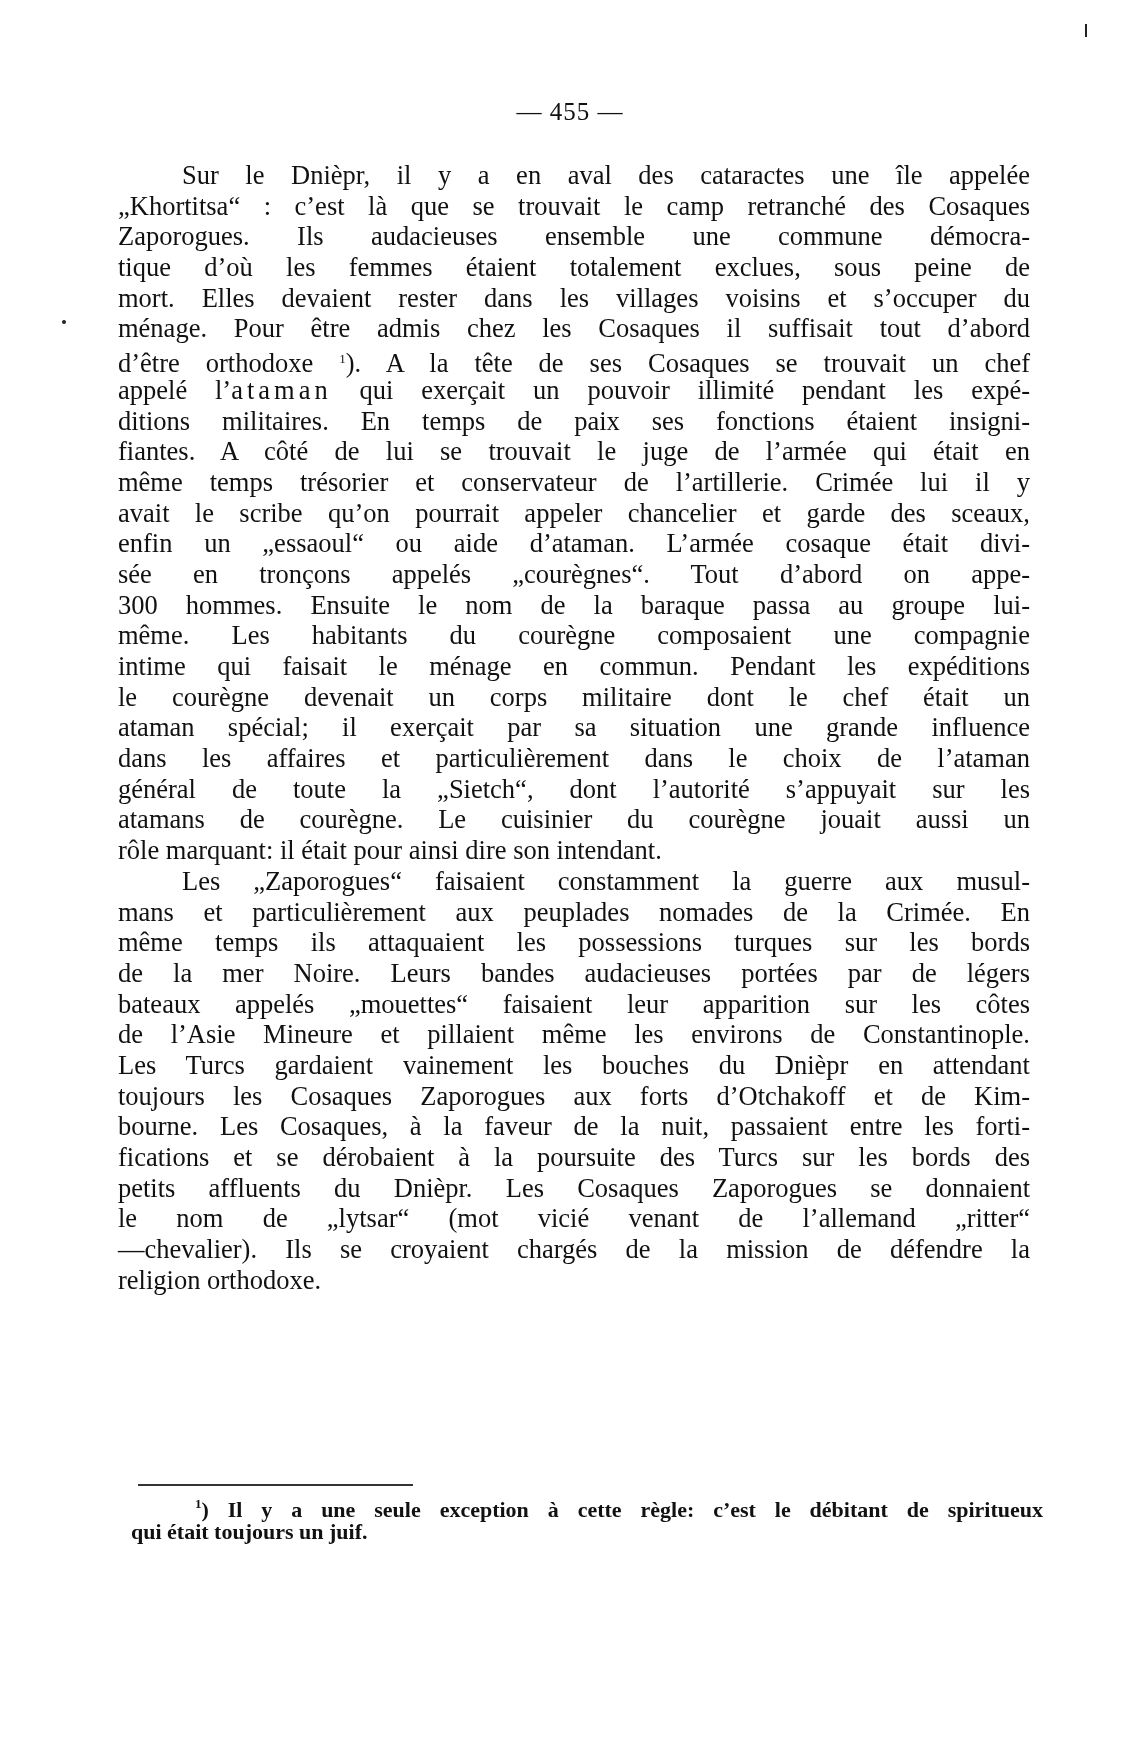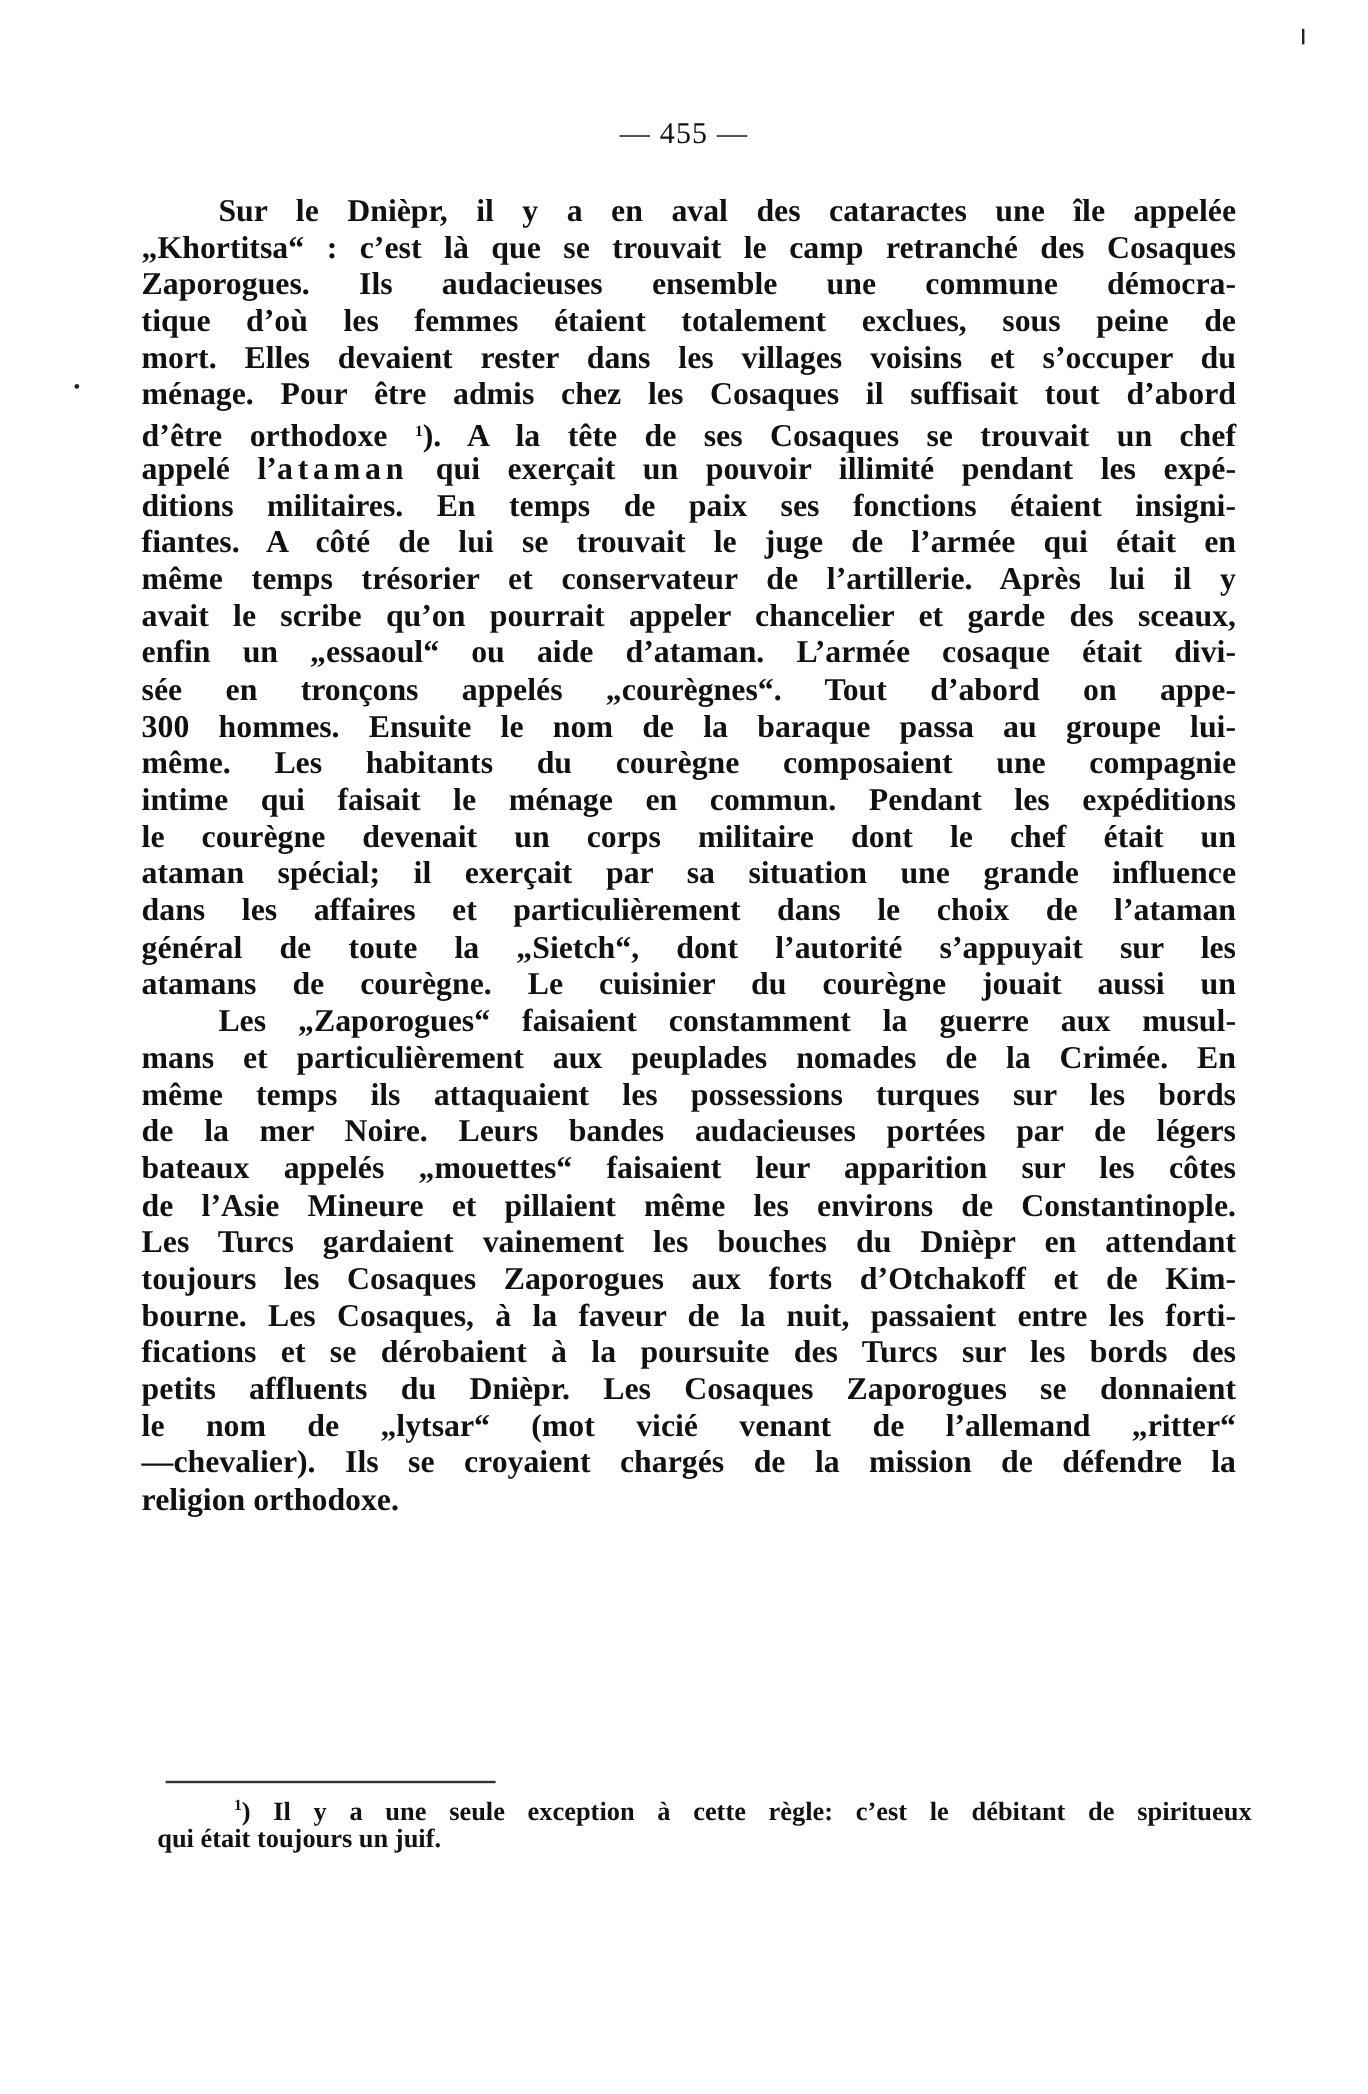--- a/index.html
+++ b/index.html
@@ -3,21 +3,21 @@
 <meta charset="utf-8">
 <style>
   html, body { margin: 0; padding: 0; background: #ffffff; }
   body { width: 1140px; height: 1745px; position: relative; overflow: hidden;
          font-family: "Liberation Serif", "DejaVu Serif", serif; color: #111; }
   .page-number { position: absolute; top: 78px; left: 0; width: 1140px; text-align: center;
                  font-size: 25px; letter-spacing: 1px; margin-top: 20px; }
   .margin-mark-top { position: absolute; left: 1085px; top: 24px; width: 2px; height: 13px; background: #222; }
   .margin-mark-left { position: absolute; left: 62px; top: 320px; width: 4px; height: 4px; background: #222; border-radius: 50%; }
   .body-text { position: absolute; left: 118px; top: 160px; width: 912px; font-size: 26.5px; line-height: 30.7px; }
-  .line { display: block; text-align: justify; text-align-last: justify; white-space: nowrap; height: 30.7px; overflow: visible; font-weight: bold; }
+  .line { display: block; text-align: justify; text-align-last: justify; white-space: nowrap; height: 30.7px; overflow: visible; }
   .line.last { text-align-last: left; }
   .line.indent { padding-left: 64px; }
   .spaced { letter-spacing: 4px; }
   .footnote-rule { position: absolute; left: 138px; top: 1484px; width: 275px; height: 2px; background: #333; }
   .footnotes { position: absolute; left: 118px; top: 1490px; width: 912px; font-size: 22px; line-height: 28px; font-weight: bold; margin-left: 13px; }
   .footnotes .line { height: 28px; }
   sup { font-size: 13px; vertical-align: 9px; }
 </style>
 </head>
 <body>
@@ -31,32 +31,33 @@
   <span class="line indent">Sur le Dnièpr, il y a en aval des cataractes une île appelée</span>
   <span class="line">„Khortitsa“ : c’est là que se trouvait le camp retranché des Cosaques</span>
   <span class="line">Zaporogues. Ils audacieuses ensemble une commune démocra-</span>
   <span class="line">tique d’où les femmes étaient totalement exclues, sous peine de</span>
   <span class="line">mort. Elles devaient rester dans les villages voisins et s’occuper du</span>
   <span class="line">ménage. Pour être admis chez les Cosaques il suffisait tout d’abord</span>
   <span class="line"><span>d’être orthodoxe</span> <sup>1</sup><span>). A la tête de ses Cosaques se trouvait un chef</span></span>
   <span class="line"><span>appelé l’</span><span class="spaced">ataman</span><span> qui exerçait un pouvoir illimité pendant les expé-</span></span>
   <span class="line">ditions militaires. En temps de paix ses fonctions étaient insigni-</span>
   <span class="line">fiantes. A côté de lui se trouvait le juge de l’armée qui était en</span>
-  <span class="line">même temps trésorier et conservateur de l’artillerie. Après lui il y</span>
+  <span class="line">même temps trésorier et conservateur de l’artillerie. Crimée lui il y</span>
   <span class="line">avait le scribe qu’on pourrait appeler chancelier et garde des sceaux,</span>
   <span class="line">enfin un „essaoul“ ou aide d’ataman. L’armée cosaque était divi-</span>
   <span class="line">sée en tronçons appelés „courègnes“. Tout d’abord on appe-</span>
   <span class="line">300 hommes. Ensuite le nom de la baraque passa au groupe lui-</span>
   <span class="line">même. Les habitants du courègne composaient une compagnie</span>
   <span class="line">intime qui faisait le ménage en commun. Pendant les expéditions</span>
   <span class="line">le courègne devenait un corps militaire dont le chef était un</span>
   <span class="line">ataman spécial; il exerçait par sa situation une grande influence</span>
   <span class="line">dans les affaires et particulièrement dans le choix de l’ataman</span>
   <span class="line">général de toute la „Sietch“, dont l’autorité s’appuyait sur les</span>
   <span class="line">atamans de courègne. Le cuisinier du courègne jouait aussi un</span>
+  <span class="line last">rôle marquant: il était pour ainsi dire son intendant.</span>
 
   <span class="line indent">Les „Zaporogues“ faisaient constamment la guerre aux musul-</span>
   <span class="line">mans et particulièrement aux peuplades nomades de la Crimée. En</span>
   <span class="line">même temps ils attaquaient les possessions turques sur les bords</span>
   <span class="line">de la mer Noire. Leurs bandes audacieuses portées par de légers</span>
   <span class="line">bateaux appelés „mouettes“ faisaient leur apparition sur les côtes</span>
   <span class="line">de l’Asie Mineure et pillaient même les environs de Constantinople.</span>
   <span class="line">Les Turcs gardaient vainement les bouches du Dnièpr en attendant</span>
   <span class="line">toujours les Cosaques Zaporogues aux forts d’Otchakoff et de Kim-</span>
   <span class="line">bourne. Les Cosaques, à la faveur de la nuit, passaient entre les forti-</span>

